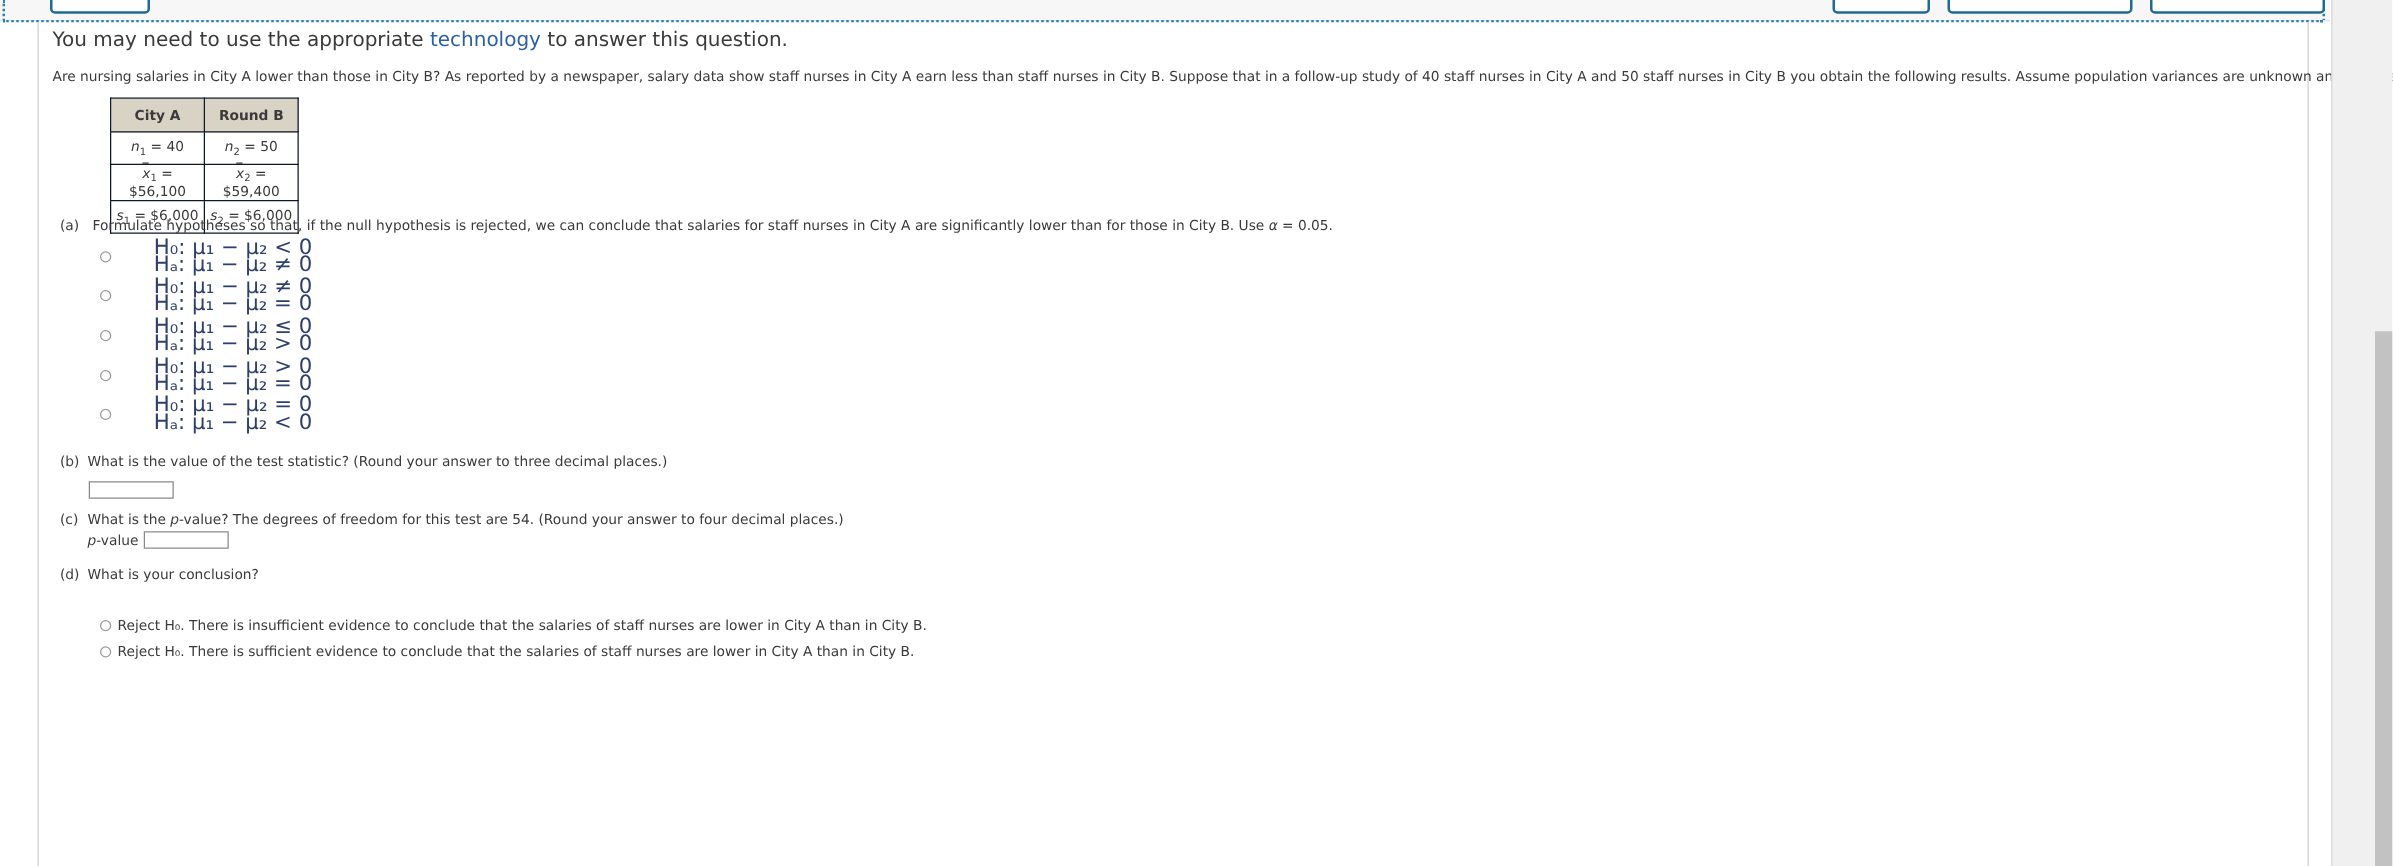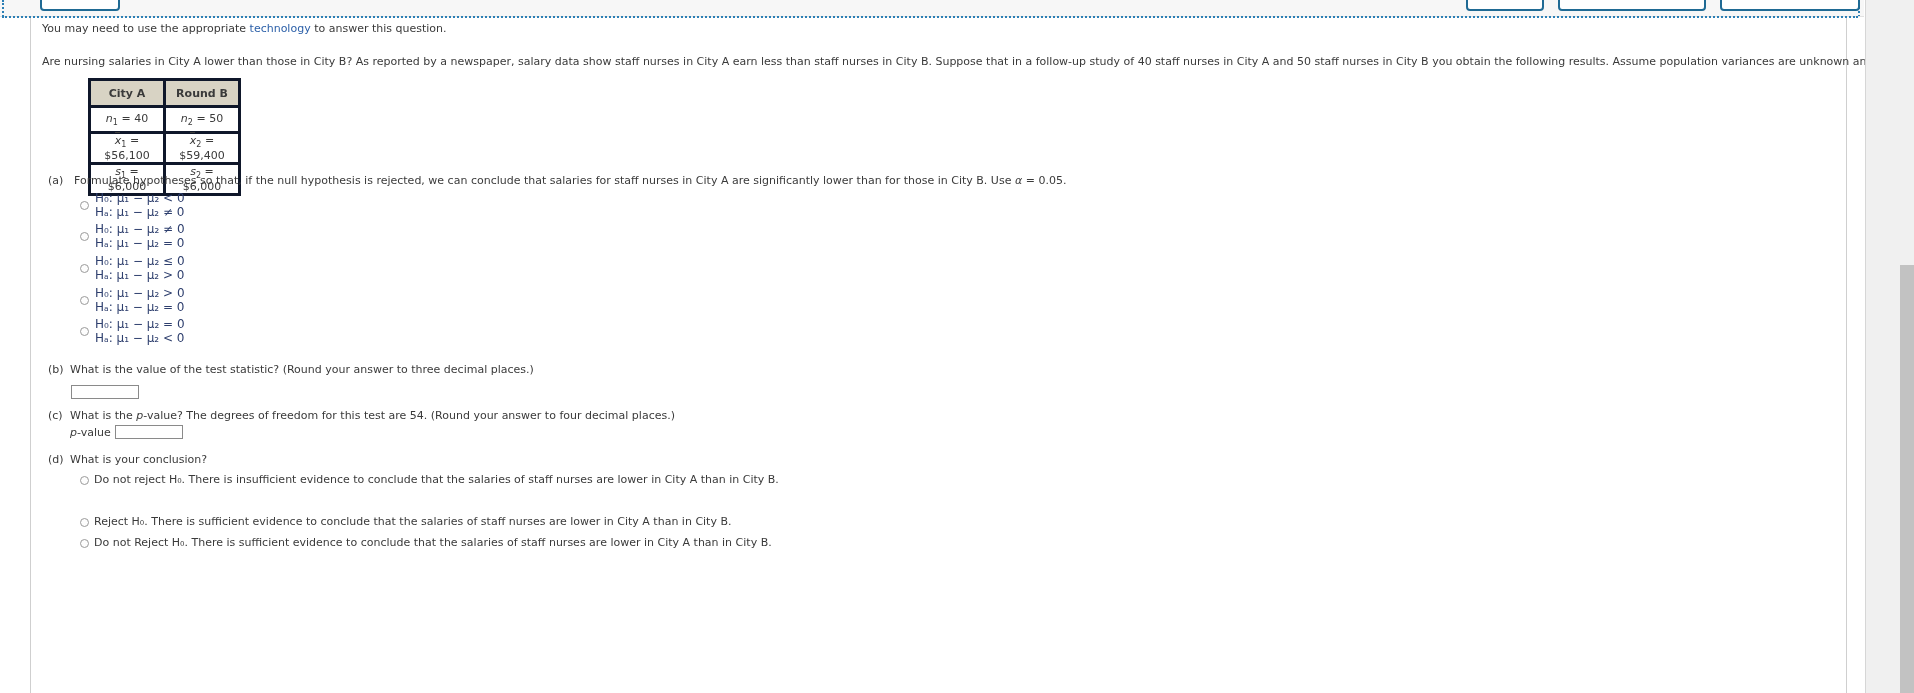--- a/index.html
+++ b/index.html
@@ -121,21 +121,21 @@
     top: 0;
     width: 0;
     height: 675px;
     border-left: 1px solid #cfcfcf;
   }
 
   .tech-line {
     position: absolute;
     left: 42px;
     top: 4px;
-    font-size: 11px;
+    font-size: 16px;
     color: #3a3a3a;
     white-space: nowrap;
   }
   .tech-line a {
     color: #2b5fa8;
     text-decoration: none;
   }
 
   .prompt-line {
     position: absolute;
@@ -150,21 +150,21 @@
   .stats-table {
     position: absolute;
     left: 88px;
     top: 60px;
     border-collapse: collapse;
     font-size: 11px;
     color: #3a3a3a;
   }
   .stats-table th,
   .stats-table td {
-    border: 3px solid #0f172a;
+    border: 1px solid #0f172a;
     width: 75px;
     height: 26px;
     text-align: center;
     vertical-align: middle;
     font-weight: normal;
     padding: 0 4px;
     margin-left: 34px;
   }
   .stats-table th {
     background: #d8d3c4;
@@ -217,21 +217,22 @@
     border-radius: 50%;
     background: #fdfdfd;
     vertical-align: middle;
     margin-right: 6px;
   }
   .hyp-pair {
     display: inline-block;
     vertical-align: middle;
     line-height: 14px;
     color: #2e3f6e;
-    font-size: 12px;
+    font-size: 17px;
+    margin-left: 28px;
   }
   .hyp-pair span { display: block; white-space: nowrap; }
   .greek { font-family: "DejaVu Sans", sans-serif; font-style: italic; }
 
   .concl-row {
     position: absolute;
     white-space: nowrap;
     font-size: 11px;
     color: #3a3a3a;
   }
@@ -353,28 +354,25 @@
       <span>What is the </span><em>p</em><span>-value? The degrees of freedom for this test are 54. (Round your answer to four decimal places.)</span>
     </div>
     <div class="pval-label" style="left:70px; top:408px;">
       <i>p</i><span>-value = </span>
     </div>
     <input class="ans-box" style="left: 115px; top: 407px; width: 68px;" type="text" value="" placeholder="">
 
     <div class="q-label" style="left:48px; top:417px; margin-top:18px;">(d)</div>
     <div class="q-text" style="left:70px; top:435px;">What is your conclusion?</div>
 
-    <div class="concl-row" style="left:80px; top:455px;">
-      <span class="radio"></span><span class="concl-text">Do not reject H₀. There is insufficient evidence to conclude that the salaries of staff nurses are lower in City A than in City B.</span>
+    <div class="concl-row" style="left:80px; top:476px;">
+      <span class="radio"></span><span class="concl-text">Reject H₀. There is insufficient evidence to conclude that the salaries of staff nurses are lower in City A than in City B.</span>
     </div>
     <div class="concl-row" style="left:80px; top:497px;">
       <span class="radio"></span><span class="concl-text">Reject H₀. There is sufficient evidence to conclude that the salaries of staff nurses are lower in City A than in City B.</span>
-    </div>
-    <div class="concl-row" style="left:80px; top:518px;">
-      <span class="radio"></span><span class="concl-text">Do not Reject H₀. There is sufficient evidence to conclude that the salaries of staff nurses are lower in City A than in City B.</span>
     </div>
   </div>
 
   <div class="right-gutter"></div>
   <div class="scroll-thumb">
     <i></i>
   </div>
 
 </div>
 

